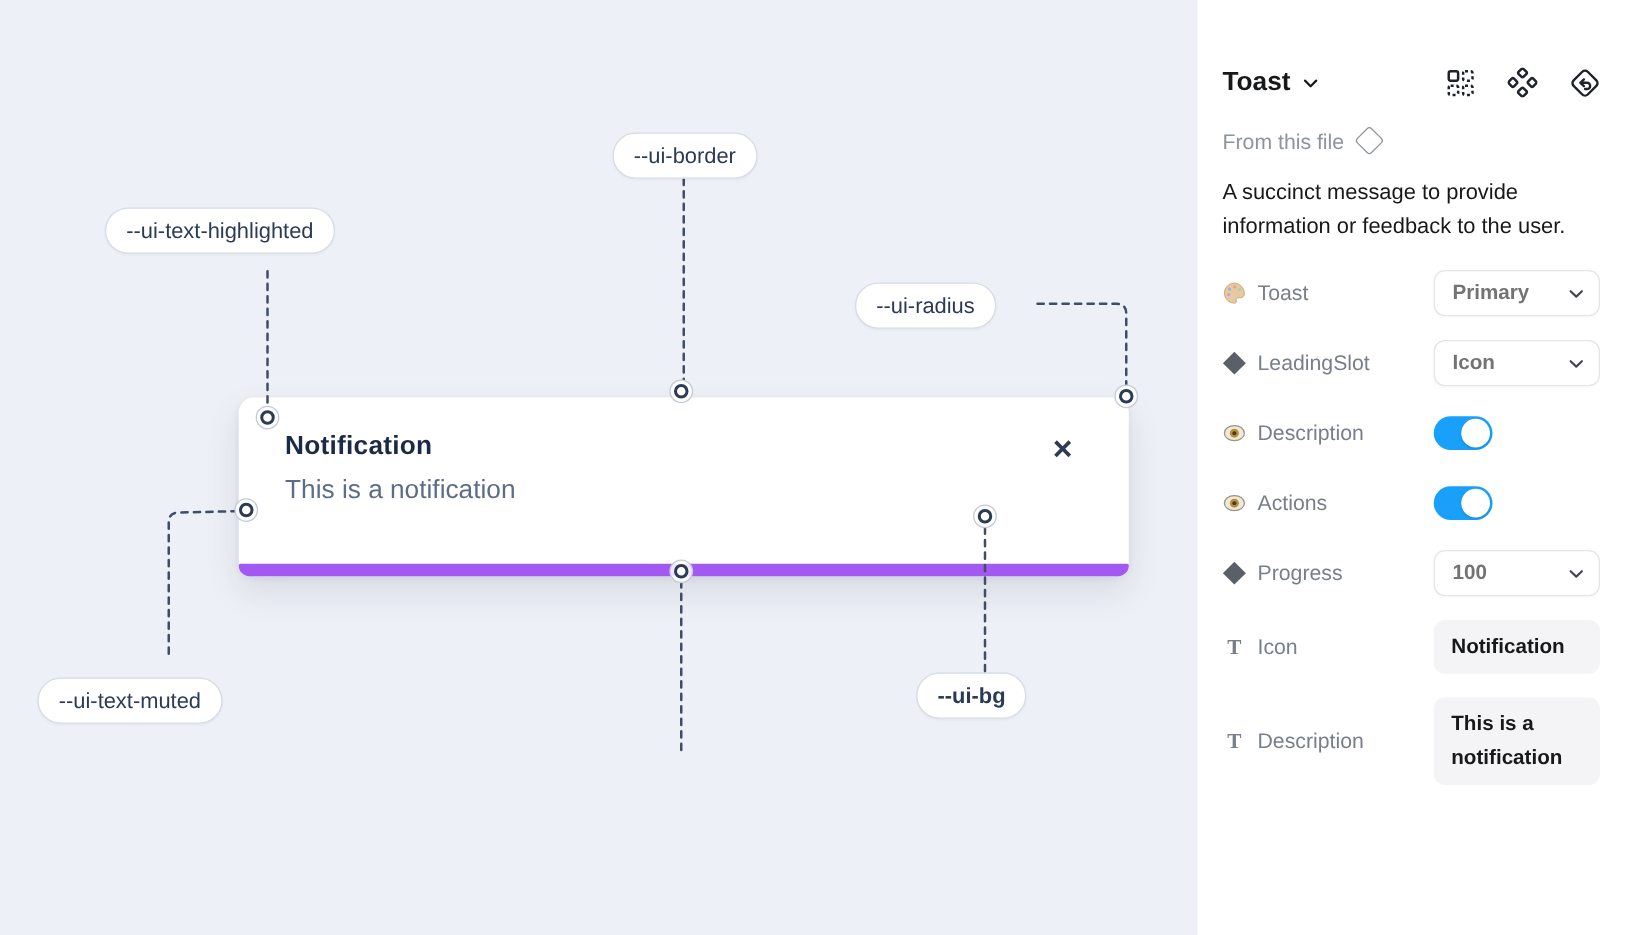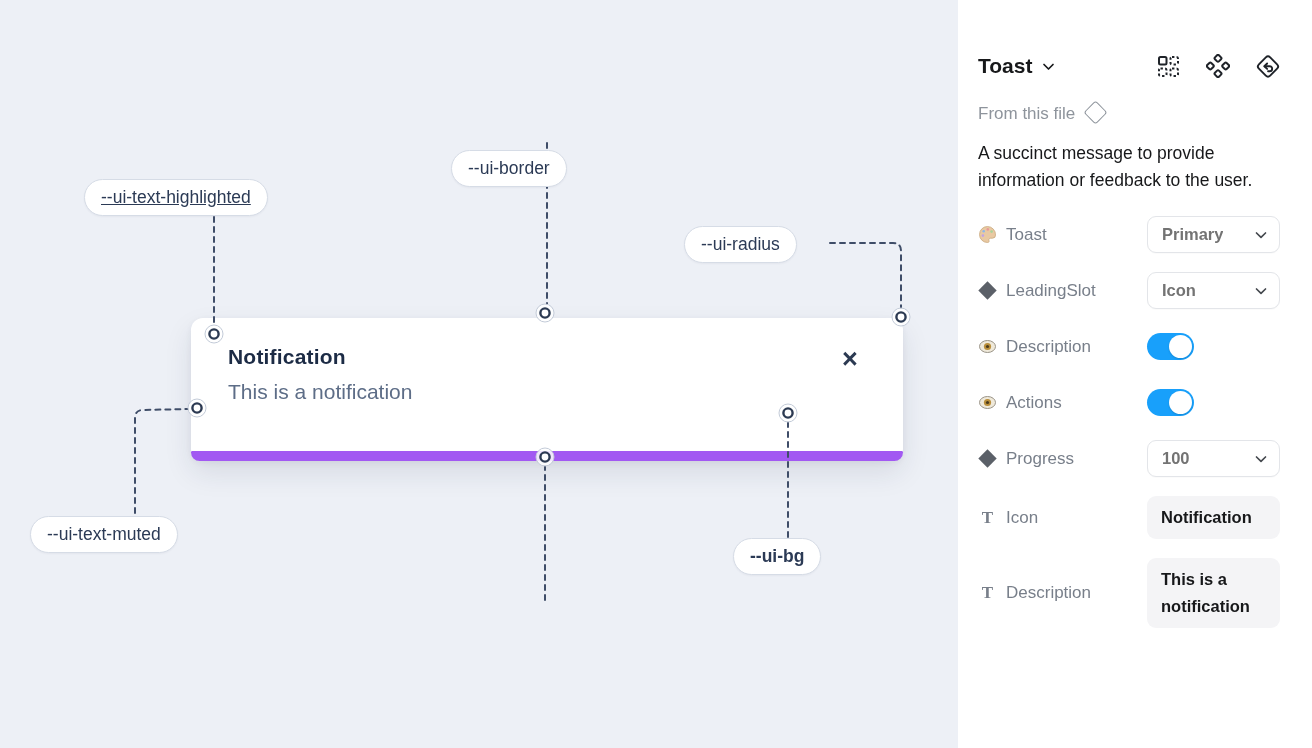--- a/index.html
+++ b/index.html
@@ -20,24 +20,24 @@
   .toast-close { position:absolute; right:36px; top:24px; width:34px; height:34px;
     display:flex; align-items:center; justify-content:center; cursor:pointer;
     font-size:27px; font-weight:700; color:#2c3a52; line-height:1; }
   .toast-progress { position:absolute; left:0; right:0; bottom:0; height:10px;
     background:#a259f2; border-radius:2px 2px 12px 12px; }
 
   .pill { position:absolute; z-index:4; height:37px; display:flex; align-items:center;
     padding:0 16px; background:#ffffff; border:1px solid #d6dce6; border-radius:19px;
     font-size:17.5px; font-weight:500; color:#2b3a55; white-space:nowrap;
     box-shadow:0 1px 2px rgba(30,41,70,.05); cursor:default; }
-  .pill-border          { left:451px; top:106px;margin-top:44px; }
-  .pill-text-highlighted{ left:84px;  top:179px;text-decoration:underline; }
+  .pill-border          { left:490px; top:106px; }
+  .pill-text-highlighted{ left:84px;  top:166px; }
   .pill-radius          { left:684px; top:226px; }
-  .pill-text-muted      { left:30px;  top:516px;align-items:center; }
+  .pill-text-muted      { left:30px;  top:542px;align-items:center; }
   .pill-primary         { left:458px; top:601px; }
   .pill-bg              { left:733px; top:538px;font-weight:bold; }
 
   
   .panel { width:354px; height:748px; background:#ffffff; flex:none;
     padding:54px 32px 0 20px; overflow:hidden; }
   .panel-header { display:flex; align-items:center; }
   .panel-title { font-size:21px; font-weight:700; color:#17181a; }
   .panel-title-chevron { margin-left:10px; display:flex; }
   .panel-header-icons { margin-left:auto; display:flex; gap:26px; align-items:center; }

